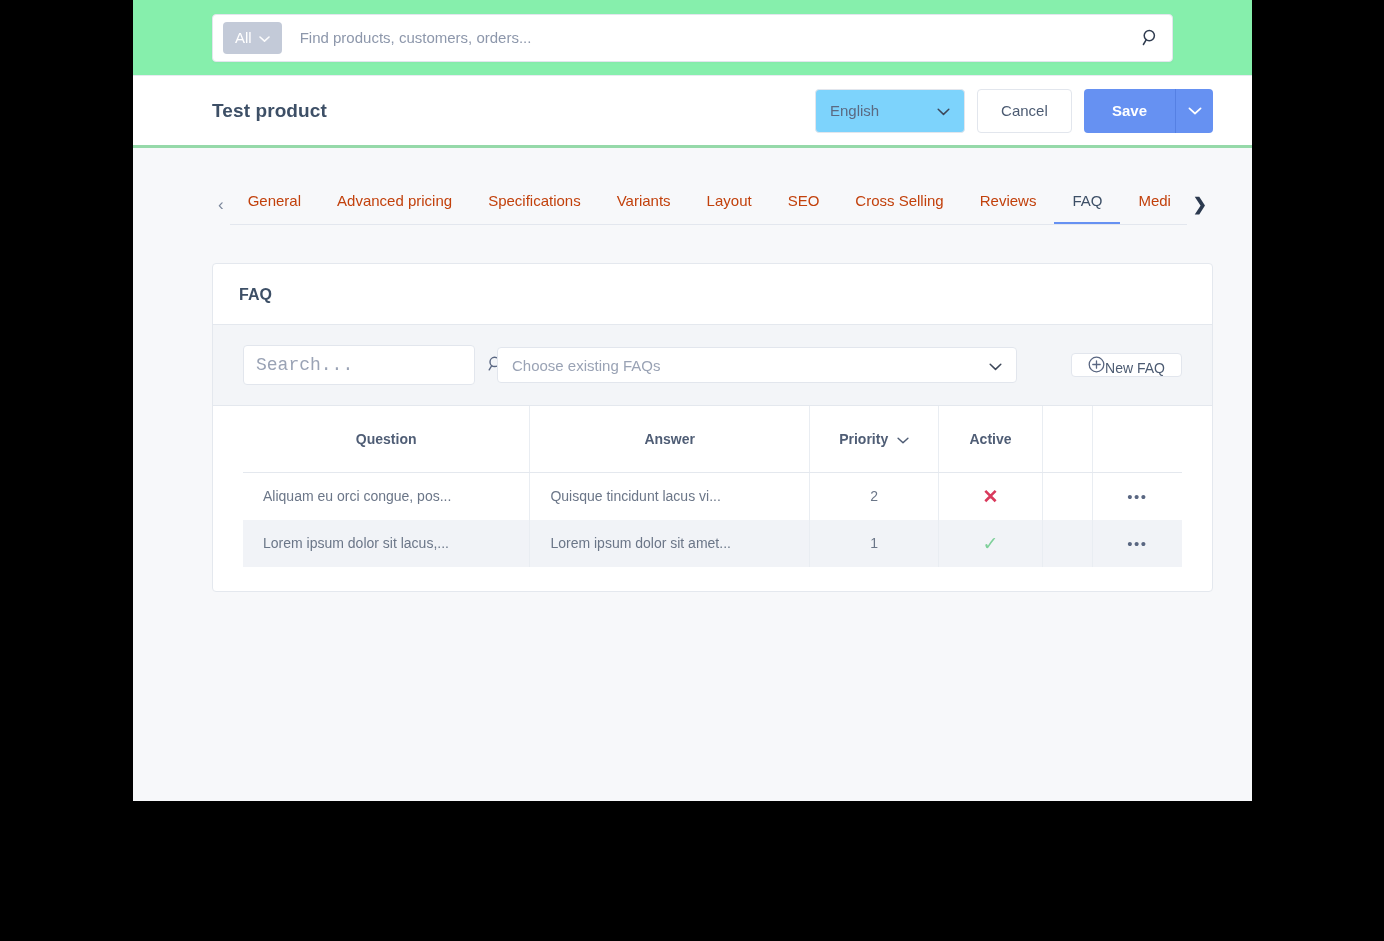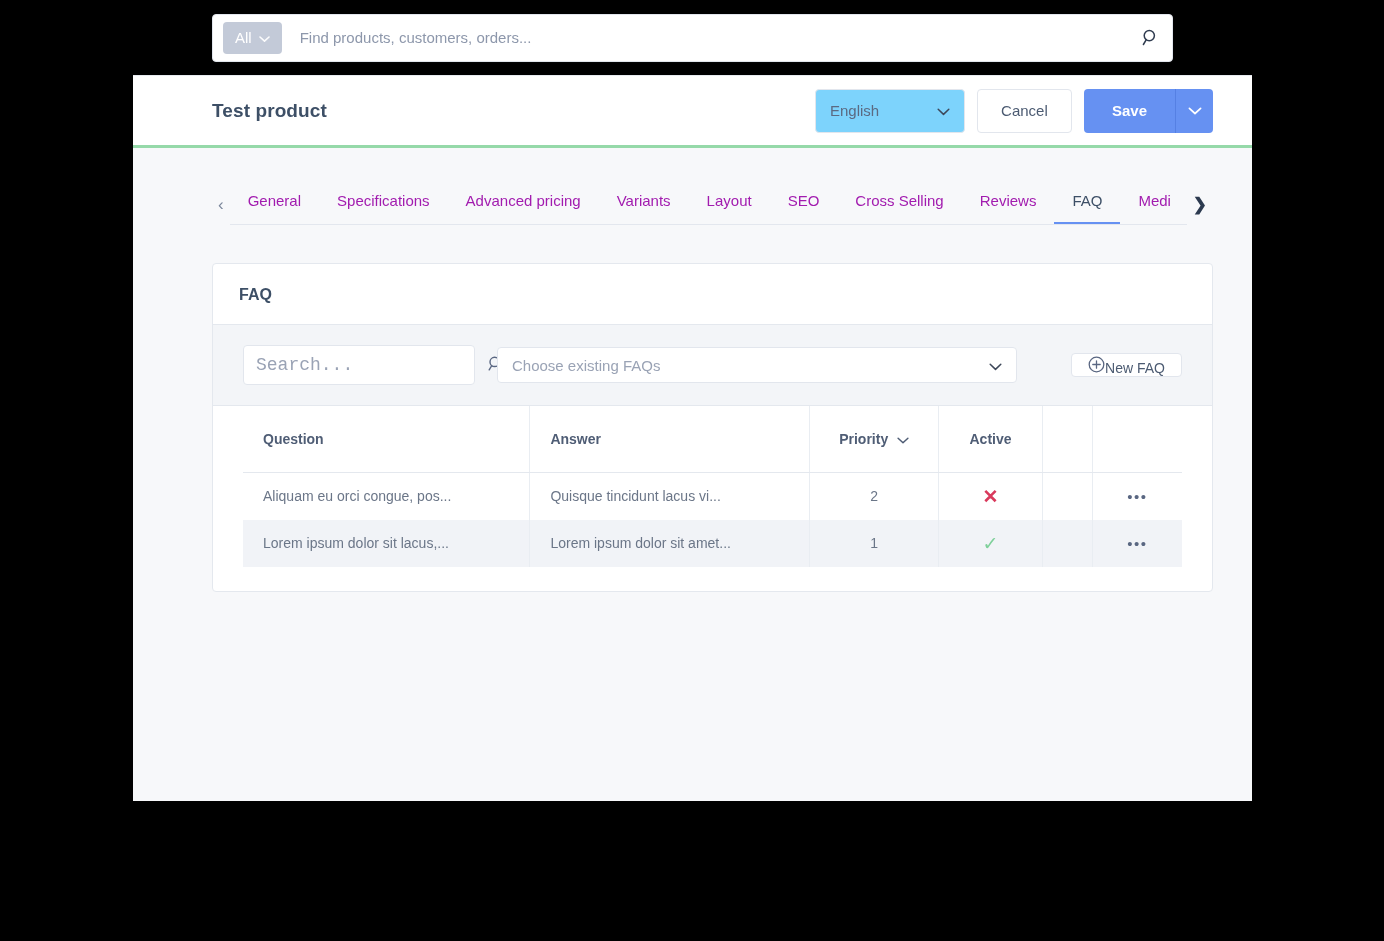--- a/index.html
+++ b/index.html
@@ -14,21 +14,21 @@
     position: absolute;
     left: 133px; top: 0;
     width: 1119px; height: 801px;
     background: #f7f8fa;
     overflow: hidden;
   }
 
   
   .searchbar-row {
     height: 76px;
-    background: #000000;
+    background: #86efac;
     border-bottom: 1px solid #e7ebf0;
     display: flex;
     align-items: center;
     padding: 0 79px;
   }
   .searchbox {
     flex: 1;
     height: 48px;
     background: #ffffff;
     border: 1px solid #e2e6ed;
@@ -127,21 +127,21 @@
   .tabs {
     flex: 1;
     display: flex;
     align-items: flex-end;
     gap: 0;
     border-bottom: 1px solid #e3e7ee;
     overflow: hidden;
   }
   .tab {
     padding: 8px 18px 13px 18px;
-    font-size: 15px; color: #a21caf;
+    font-size: 15px; color: #c2410c;
     white-space: nowrap; cursor: pointer;
     border-bottom: 3px solid transparent;
     margin-bottom: -1px;
   }
   .tab.active { color: #3d4f66; border-bottom-color: #6691f2; }
 
   
   .card {
     margin: 38px 39px 0 79px;
     background: #ffffff;
@@ -183,21 +183,21 @@
     background: #fff; border: 1px solid #e2e6ed; border-radius: 4px;
     display: flex; align-items: flex-end; gap: 0;
     font-size: 14px; color: #4c5b72; cursor: pointer;
     font-family: "Liberation Sans", sans-serif;
   }
 
   
   .tbl-wrap { padding: 0 30px 24px 30px; }
   table.faq { width: 100%; border-collapse: collapse; }
   table.faq th {
-    text-align: left;
+    text-align: center;
     font-size: 14px; font-weight: bold; color: #4f5d75;
     padding: 22px 20px;
     border-bottom: 1px solid #e4e8ee;
     border-right: 1px solid #e9edf2;
     vertical-align: middle;
     background: #fff;
     height: 66px;
   }
   table.faq th:last-child { border-right: 0; }
   table.faq td {
@@ -268,22 +268,22 @@
           </span>
         </button>
       </div>
     </div>
   </div>
 
   <div class="tabs-wrap">
     <span class="tab-arrow left">‹</span>
     <div class="tabs">
       <div class="tab">General</div>
+      <div class="tab">Advanced pricing</div>
       <div class="tab">Specifications</div>
-      <div class="tab">Advanced pricing</div>
       <div class="tab">Variants</div>
       <div class="tab">Layout</div>
       <div class="tab">SEO</div>
       <div class="tab">Cross Selling</div>
       <div class="tab">Reviews</div>
       <div class="tab active">FAQ</div>
       <div class="tab">Medi</div>
     </div>
     <span class="tab-arrow right">❯</span>
   </div>

